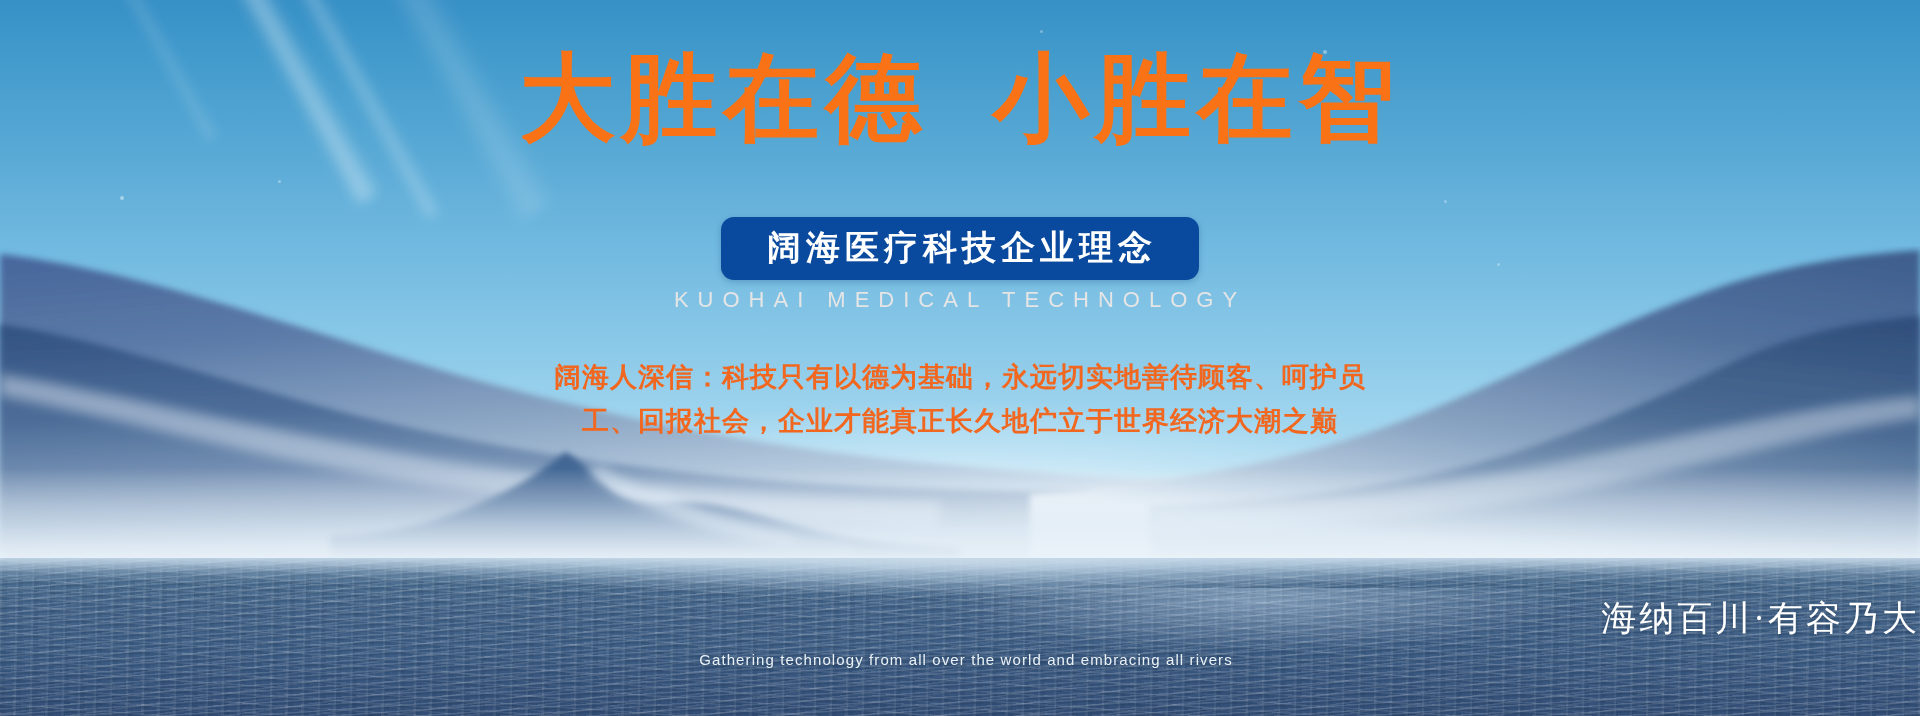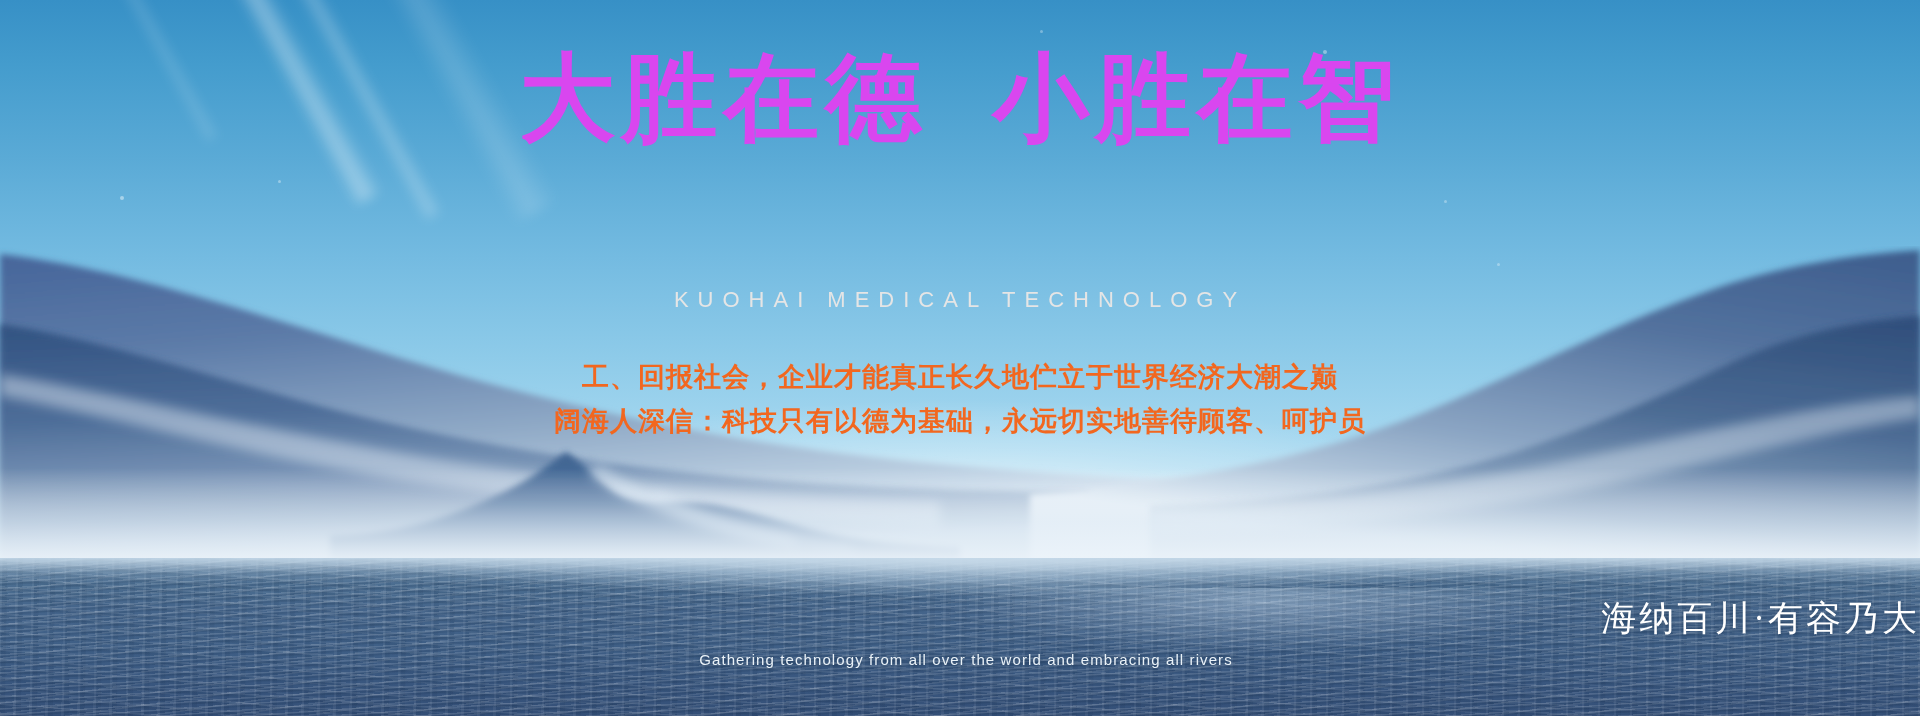--- a/index.html
+++ b/index.html
@@ -119,21 +119,21 @@
 
   
   .content{position:absolute;inset:0;}
 
   .headline{
     position:absolute;top:48px;left:0;right:0;
     text-align:center;
     font-size:96px;
     line-height:1.05;
     font-weight:bold;
-    color:#d946ef;
+    color:#f97316;
     letter-spacing:6px;
     white-space:pre;
     text-shadow:
        3px 3px 0 #1d4f86,
        4px 4px 0 #1d4f86,
        5px 5px 0 #1a4madd,
        5px 6px 0 #1a4a80,
        6px 7px 0 #17406f,
        7px 8px 1px rgba(18,58,100,.75);
     font-family:"Liberation Sans","DejaVu Sans",sans-serif;
@@ -292,26 +292,29 @@
     <div class="waves2"></div>
     <div class="ocean-sheen"></div>
     <div class="ocean-sheen2"></div>
     <div class="ocean-fade-top"></div>
   </div>
 
   <div class="content">
 
     <div class="headline">大胜在德  小胜在智</div>
 
+    <div class="badge-wrap">
+      <span class="badge">阔海医疗科技企业理念</span>
+    </div>
 
     <div class="sub-en">KUOHAI MEDICAL TECHNOLOGY</div>
 
     <div class="para">
+      <div>阔海人深信：科技只有以德为基础，永远切实地善待顾客、呵护员</div>
       <div>工、回报社会，企业才能真正长久地伫立于世界经济大潮之巅</div>
-      <div>阔海人深信：科技只有以德为基础，永远切实地善待顾客、呵护员</div>
     </div>
 
     <div class="motto">海纳百川·有容乃大</div>
 
     <div class="motto-en">Gathering technology from all over the world and embracing all rivers</div>
 
   </div>
 </div>
 
 </body></html>

